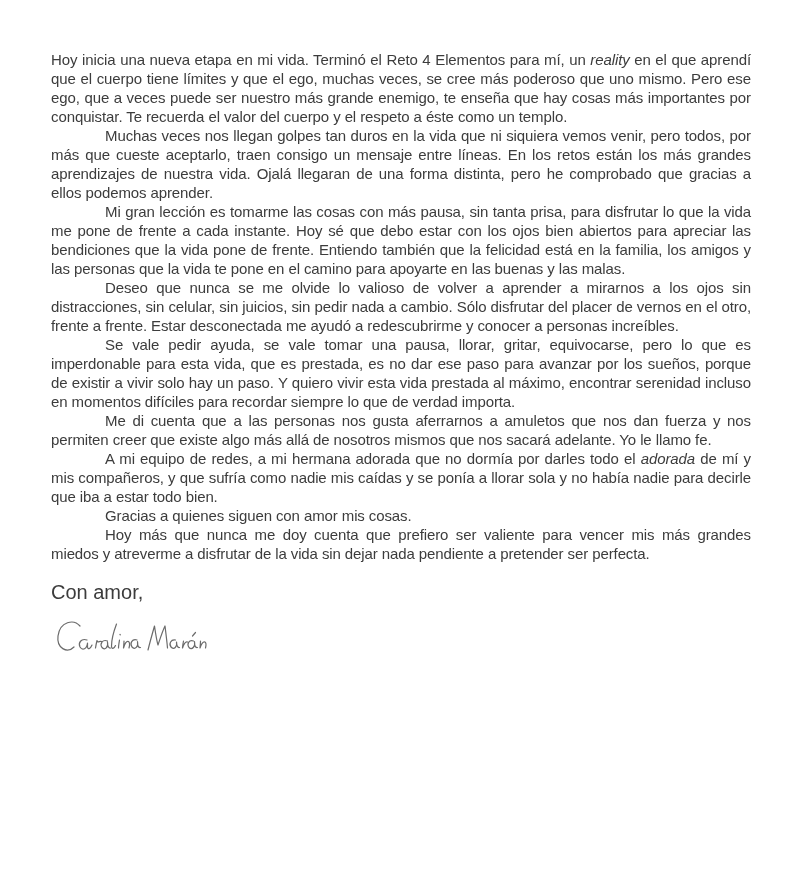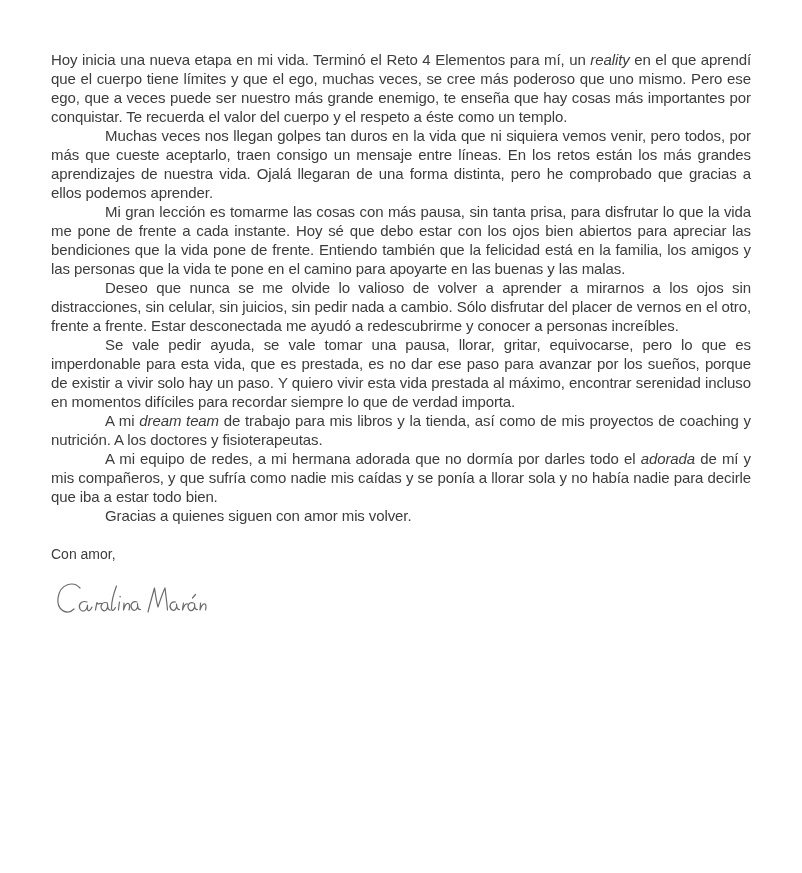--- a/index.html
+++ b/index.html
@@ -29,21 +29,21 @@
     letter-spacing: -0.1px;
   }
   .letter-body p.para.indent {
     text-indent: 54px;
   }
   .it {
     font-style: italic;
   }
   .closing {
     margin: 20px 0 12px 0;
-    font-size: 14px;
+    font-size: 20px;
     line-height: 19px;
   }
   .signature {
     margin-top: 12px;
     width: 160px;
     height: 50px;
   }
   .signature svg {
     display: block;
     width: 160px;
@@ -61,23 +61,24 @@
 <body>
 
 <div class="page">
 
   <div class="letter-body">
       <p class="para"><span>Hoy inicia una nueva etapa en mi vida. Terminó el Reto 4 Elementos para mí, un </span><span class="it">reality</span><span> en el que aprendí que el cuerpo tiene límites y que el ego, muchas veces, se cree más poderoso que uno mismo. Pero ese ego, que a veces puede ser nuestro más grande enemigo, te enseña que hay cosas más importantes por conquistar. Te recuerda el valor del cuerpo y el respeto a éste como un templo.</span></p>
       <p class="para indent"><span>Muchas veces nos llegan golpes tan duros en la vida que ni siquiera vemos venir, pero todos, por más que cueste aceptarlo, traen consigo un mensaje entre líneas. En los retos están los más grandes aprendizajes de nuestra vida. Ojalá llegaran de una forma distinta, pero he comprobado que gracias a ellos podemos aprender.</span></p>
       <p class="para indent"><span>Mi gran lección es tomarme las cosas con más pausa, sin tanta prisa, para disfrutar lo que la vida me pone de frente a cada instante. Hoy sé que debo estar con los ojos bien abiertos para apreciar las bendiciones que la vida pone de frente. Entiendo también que la felicidad está en la familia, los amigos y las personas que la vida te pone en el camino para apoyarte en las buenas y las malas.</span></p>
       <p class="para indent"><span>Deseo que nunca se me olvide lo valioso de volver a aprender a mirarnos a los ojos sin distracciones, sin celular, sin juicios, sin pedir nada a cambio. Sólo disfrutar del placer de vernos en el otro, frente a frente. Estar desconectada me ayudó a redescubrirme y conocer a personas increíbles.</span></p>
       <p class="para indent"><span>Se vale pedir ayuda, se vale tomar una pausa, llorar, gritar, equivocarse, pero lo que es imperdonable para esta vida, que es prestada, es no dar ese paso para avanzar por los sueños, porque de existir a vivir solo hay un paso. Y quiero vivir esta vida prestada al máximo, encontrar serenidad incluso en momentos difíciles para recordar siempre lo que de verdad importa.</span></p>
-      <p class="para indent"><span>A mi </span><span class="it">dream team</span><span> de trabajo para mis libros y la tienda, así como de mis proyectos de coaching y nutrición. A los doctores y fisioterapeutas.</span></p>
+      <p class="para indent"><span>Me di cuenta que a las personas nos gusta aferrarnos a amuletos que nos dan fuerza y nos permiten creer que existe algo más allá de nosotros mismos que nos sacará adelante. Yo le llamo fe.</span></p>
       <p class="para indent"><span>A mi equipo de redes, a mi hermana adorada que no dormía por darles todo el </span><span class="it">adorada</span><span> de mí y mis compañeros, y que sufría como nadie mis caídas y se ponía a llorar sola y no había nadie para decirle que iba a estar todo bien.</span></p>
-      <p class="para indent"><span>Gracias a quienes siguen con amor mis volver.</span></p>
+      <p class="para indent"><span>Gracias a quienes siguen con amor mis cosas.</span></p>
+      <p class="para indent"><span>Hoy más que nunca me doy cuenta que prefiero ser valiente para vencer mis más grandes miedos y atreverme a disfrutar de la vida sin dejar nada pendiente a pretender ser perfecta.</span></p>
     </div>
 
   <p class="closing">Con amor,</p>
 
   <div class="signature" aria-label="Carolina Morán">
     <svg viewBox="0 0 320 100">
 
       <path d="M58,24 C46,10 18,14 14,44 C11,68 32,80 46,66"></path>
       <path d="M72,52 C60,48 54,58 58,66 C63,74 72,70 73,58 L73,66 C74,72 79,69 82,62"></path>
       <path d="M89,68 C90,62 91,57 92,53 C94,59 97,53 101,55"></path>

